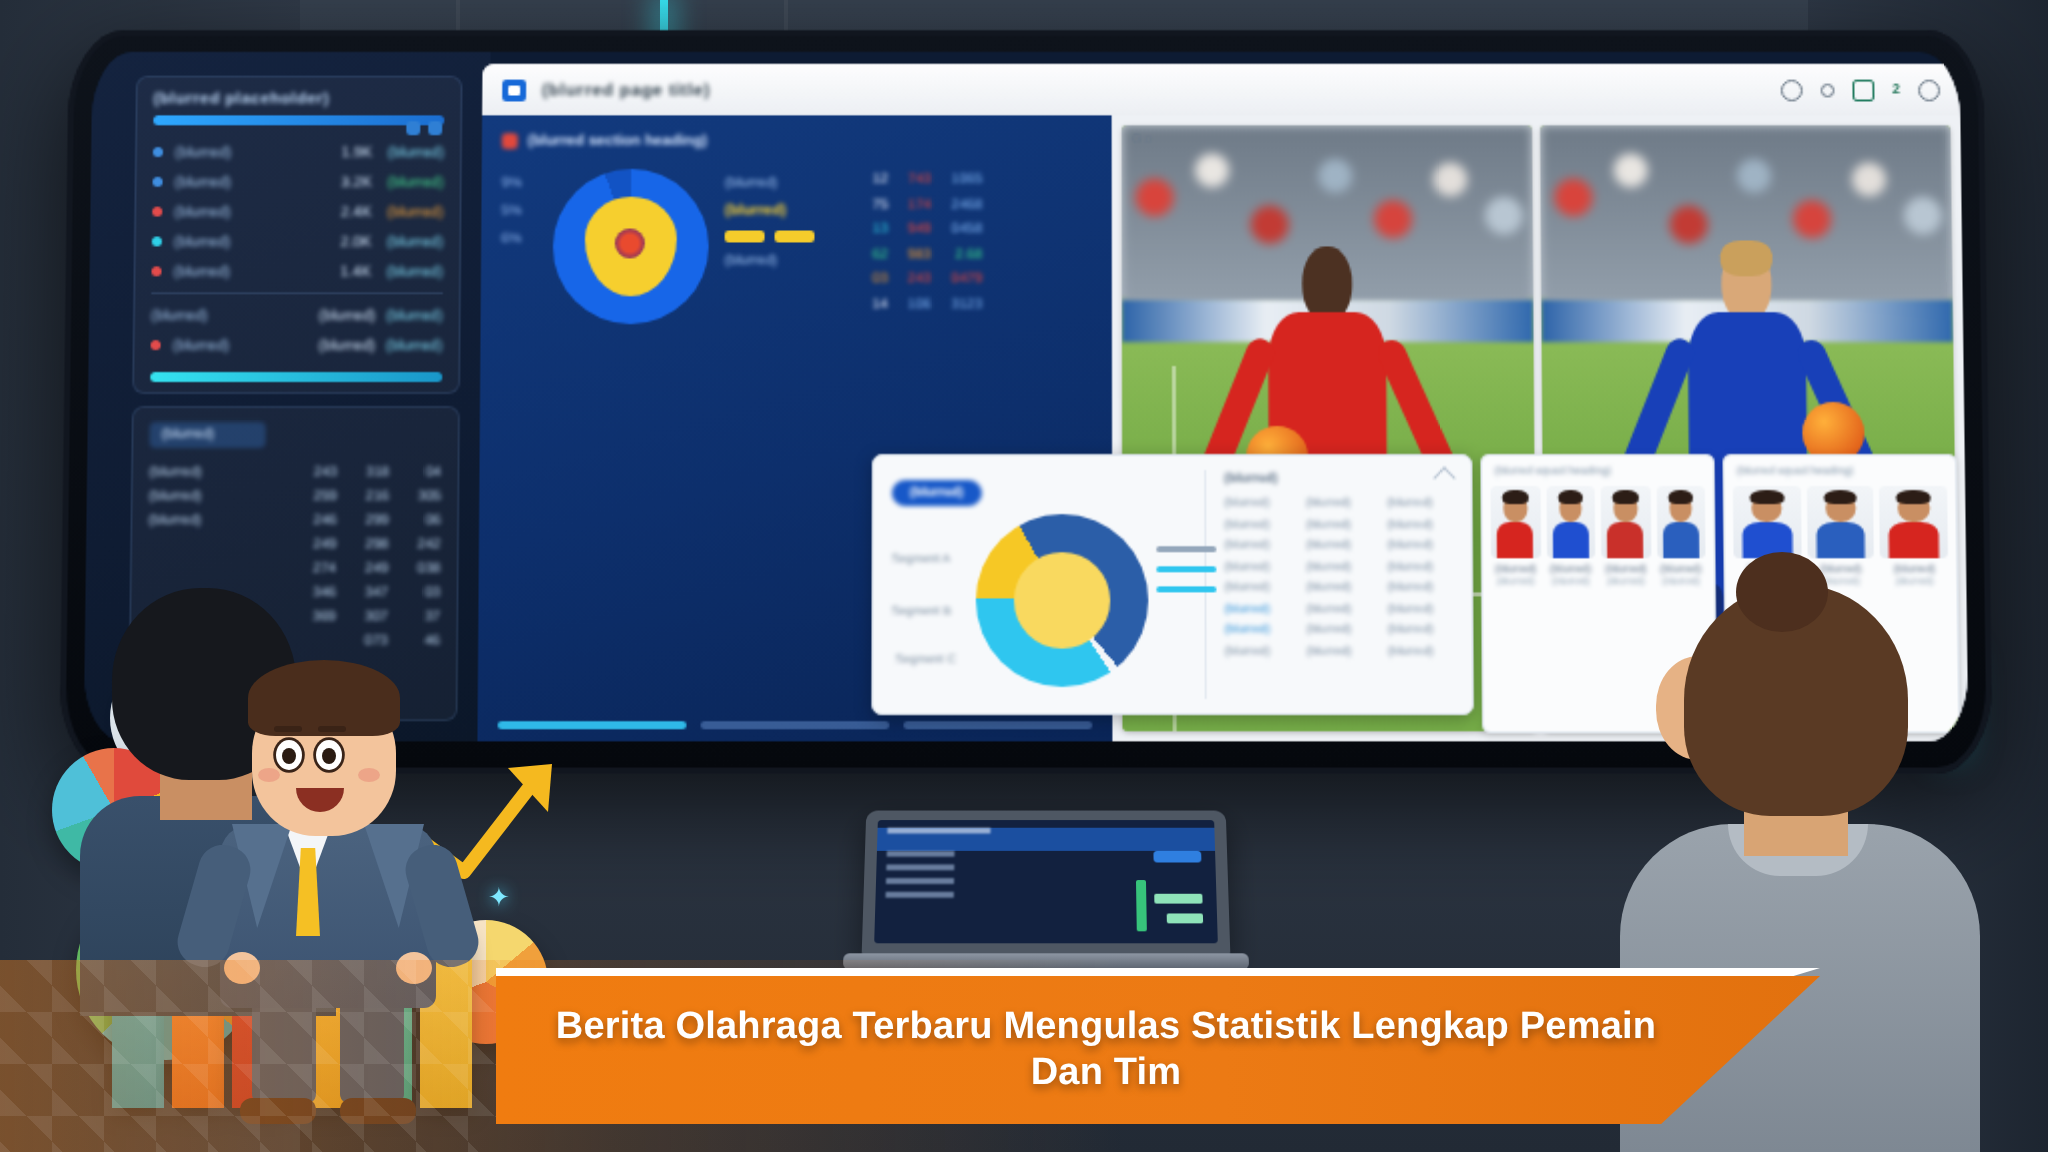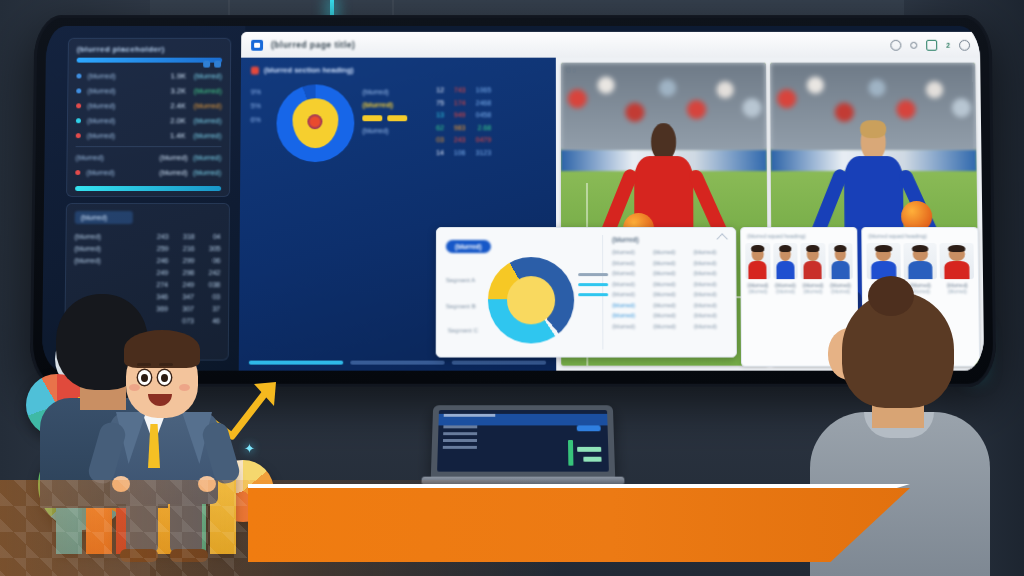--- a/index.html
+++ b/index.html
@@ -778,14 +778,17 @@
       <div class="cr-neck"></div>
     <div class="cr-face"></div>
       <div class="cr-hair"></div>
       <div class="cr-bun"></div>
   </div>
 
   <div class="band-tint"></div>
   <div class="checker"></div>
   <div class="band-rule"></div>
   <div class="band"></div>
+  <div class="band-txt">
+    <span>Berita Olahraga Terbaru Mengulas Statistik Lengkap Pemain Dan Tim</span>
+  </div>
 
 </div>
 
 </body></html>

